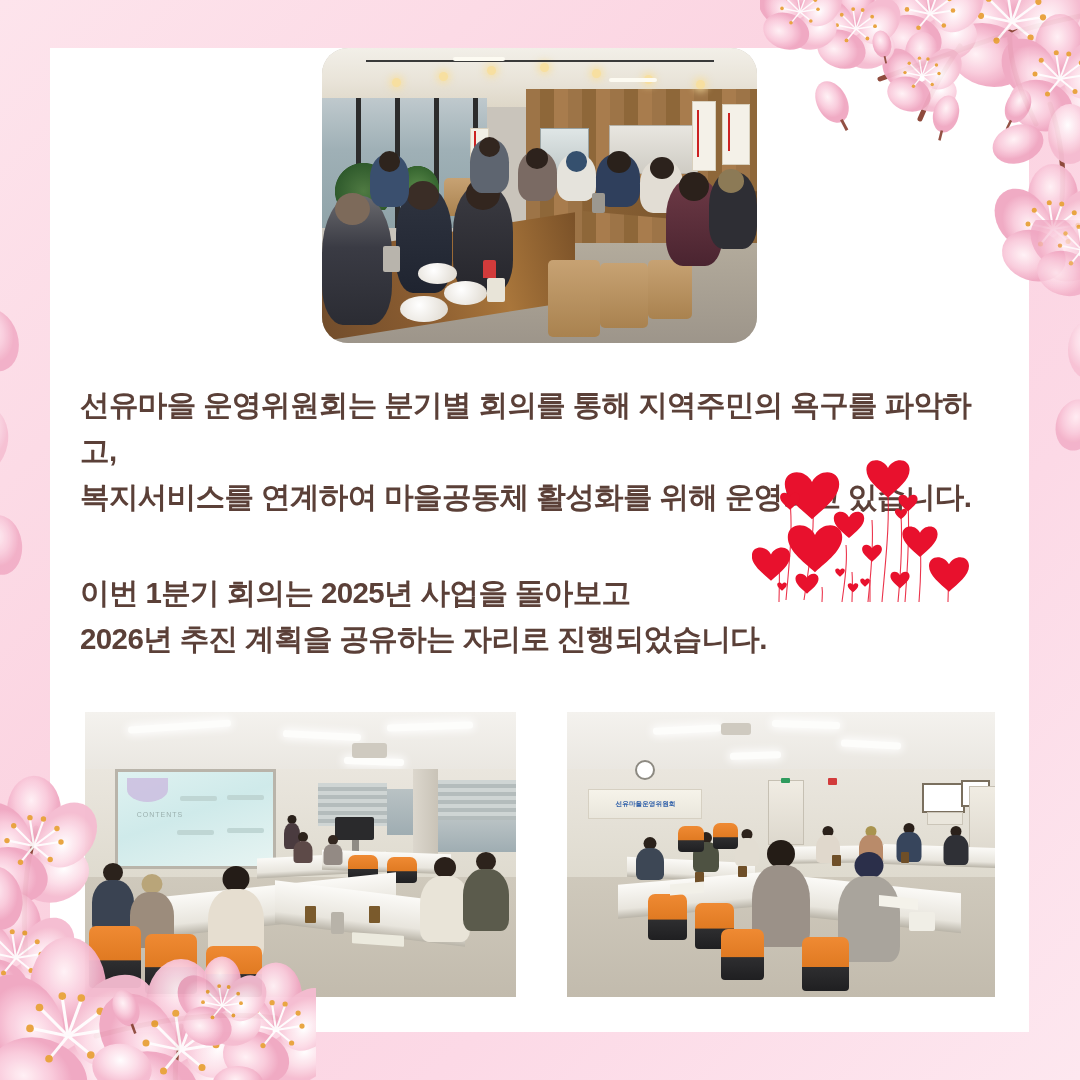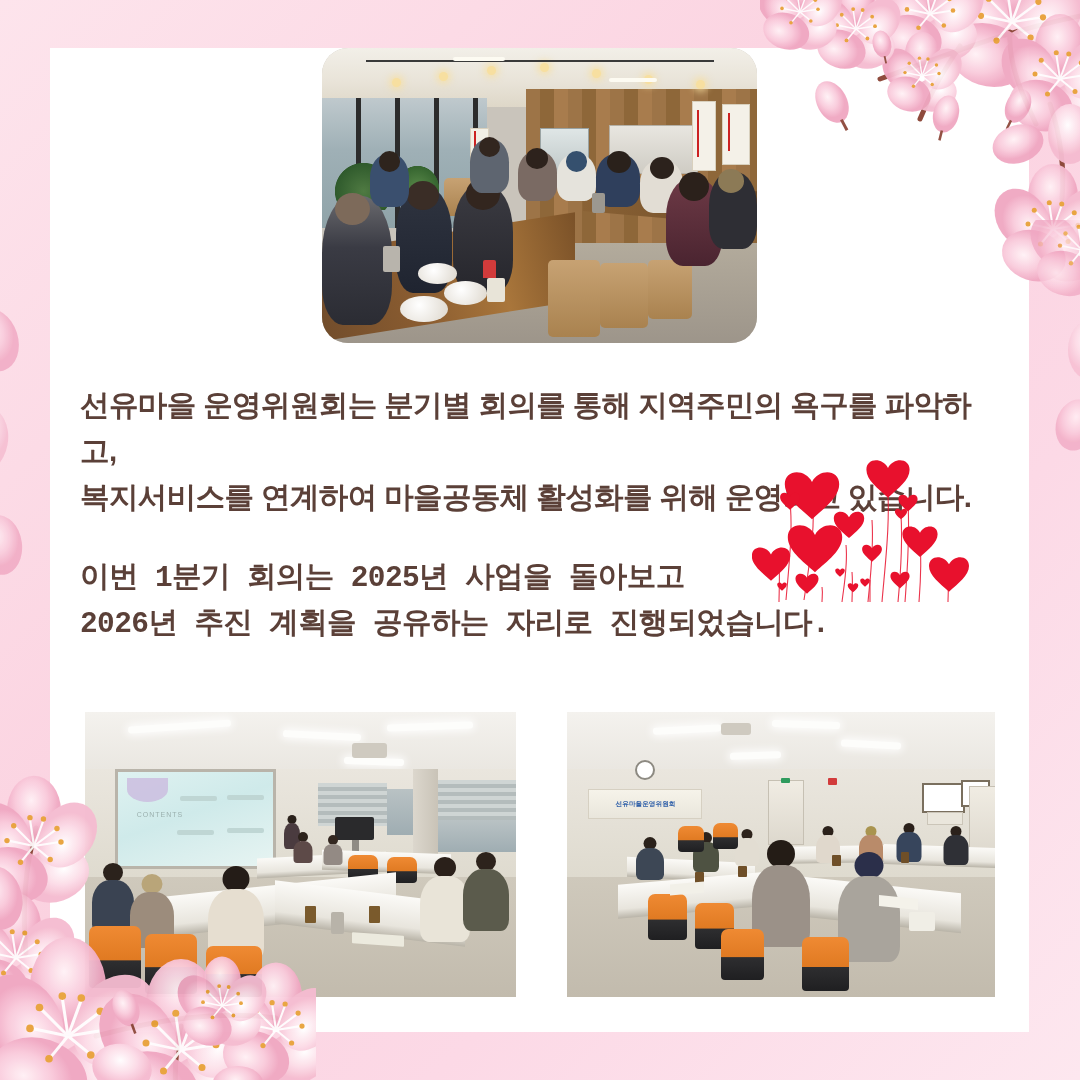--- a/index.html
+++ b/index.html
@@ -84,21 +84,21 @@
   .win{position:absolute;background:linear-gradient(180deg,#b9c2c4 0%,#9fadb2 100%);}
   .win-blind{position:absolute;background:repeating-linear-gradient(180deg,#cfd5d4 0 4px,#b4bcbc 4px 8px);}
 
   
   #text-block{position:absolute;left:80px;top:352px;width:920px;}
   .para{
     color:#5b4038;font-weight:bold;
     font-size:29.5px;line-height:46px;letter-spacing:-.6px;
     white-space:pre-line;
   }
-  .para + .para{margin-top:35px;font-family:Liberation Mono, monospace;}
+  .para + .para{margin-top:50px;}
 
   
   #hearts{position:absolute;left:752px;top:440px;width:240px;height:165px;}
 
   
   .deco{position:absolute;pointer-events:none;}
   #deco-tr{right:-10px;top:-16px;width:330px;height:330px;}
   #deco-bl{left:-24px;bottom:-18px;width:340px;height:330px;}
   #deco-l{left:-30px;top:300px;width:150px;height:300px;opacity:.9;}
   #deco-r{right:-30px;top:220px;width:120px;height:240px;opacity:.85;}

